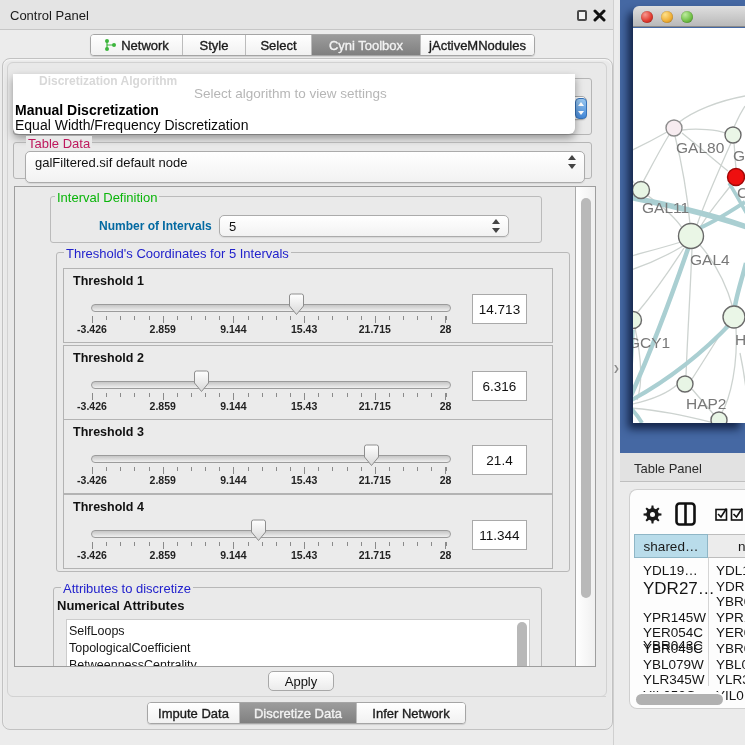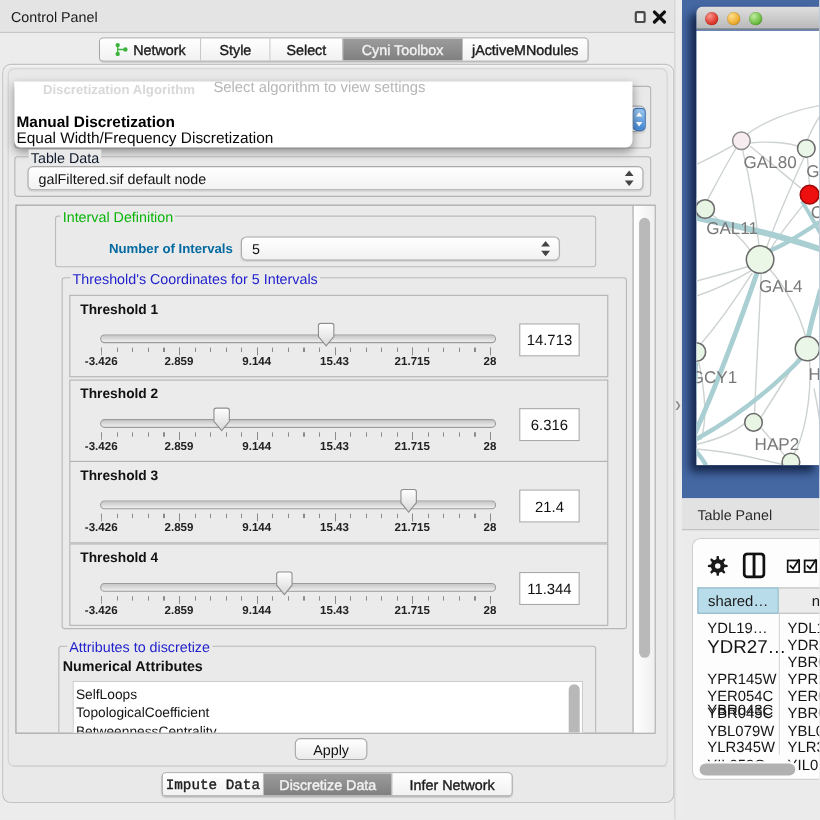--- a/index.html
+++ b/index.html
@@ -48,27 +48,27 @@
 <div class="abs" style="left:7px;top:62px;width:600px;height:635px;border:1px solid #d2d2d2;border-radius:6px;"></div>
 
 <div class="grp" style="left:13px;top:78px;width:579px;height:57px;"></div>
 <div class="combo" style="left:25px;top:96px;width:562px;height:24px;"></div>
 <div class="abs" style="left:575px;top:98px;width:12px;height:21px;background:linear-gradient(#9ac8f0,#4488d8);border:1px solid #3672b8;border-radius:4px;"><svg width="10" height="19" viewBox="0 0 10 19">
       <path d="M5 3 L8 7 H2 Z M5 16 L2 12 H8 Z" fill="#fff"></path>
     </svg></div>
 
 <div class="abs" style="left:13px;top:74px;width:562px;height:60px;background:#ffffff;border-radius:0 0 6px 6px;box-shadow:0 4px 9px rgba(0,0,0,0.38);"></div>
 <div class="abs" style="left:39px;top:74px;font-size:12px;font-weight:bold;color:#d8d8d8;">Discretization Algorithm</div>
-<div class="abs" style="left:194px;top:72px;font-size:13.5px;color:#b6b6b6;">Select algorithm to view settings</div>
+<div class="abs" style="left:194px;top:86px;font-size:13.5px;color:#b6b6b6;">Select algorithm to view settings</div>
 <div class="abs" style="left:15px;top:102px;font-size:14px;font-weight:bold;color:#000;">Manual Discretization</div>
 <div class="abs" style="left:15px;top:117px;font-size:14px;color:#0a0a0a;">Equal Width/Frequency Discretization</div>
 
 <div class="grp" style="left:13px;top:142px;width:579px;height:37px;"></div>
-<div class="glabel" style="left:26px;top:136px;color:#0f172a;text-align:right;">Table Data</div>
-<div class="combo" style="left:25px;top:151px;width:560px;height:22px;">
+<div class="glabel" style="left:26px;top:136px;color:#be185d;text-align:right;">Table Data</div>
+<div class="combo" style="left:25px;top:151px;width:560px;height:32px;">
     <div class="ctext">galFiltered.sif default node</div>
     <div class="stepper"></div>
   </div>
 
 <div class="abs" id="bigpanel" style="left:14px;top:186px;width:582px;height:481px;background:#eaeaea;border:1px solid #9e9e9e;overflow:hidden;">
 
  <div class="grp" style="left:35px;top:9px;width:492px;height:47px;border-color:#bbbbbb;"></div>
  <div class="glabel" style="left:40px;top:3px;color:#0ab50a;background:#eaeaea;">Interval Definition</div>
  <div class="abs" style="left:84px;top:32px;font-size:12px;font-weight:bold;color:#0369a1;">Number of Intervals</div>
  <div class="combo" style="left:204px;top:28px;width:290px;height:22px;">
@@ -176,21 +176,21 @@
  <div class="abs" style="left:502px;top:435px;width:10px;height:60px;background:#b8b8b8;border-radius:5px;"></div>
 
  <div class="abs" style="left:560px;top:0;width:22px;height:481px;background:linear-gradient(90deg,#ffffff,#eeeeee);border-left:1px solid #aaaaaa;"></div>
  <div class="abs" style="left:566px;top:11px;width:10px;height:400px;background:#b9b9b9;border-radius:5px;"></div>
 </div>
 
 <div class="abs" style="left:268px;top:671px;width:66px;height:20px;background:linear-gradient(#ffffff,#ebebeb);border:1px solid #a8a8a8;border-radius:5px;font-size:13px;color:#111;display:flex;align-items:center;justify-content:center;">Apply</div>
 <div class="abs" style="left:12px;top:696px;width:594px;height:1px;background:#d2d2d2;"></div>
 
 <div class="seg" style="left:147px;top:702px;">
- <div style="width:92px;font-family:Liberation Mono, monospace;">Impute Data</div>
+ <div style="width:92px;">Impute Data</div>
  <div style="width:117px;" class="sel">Discretize Data</div>
  <div style="width:108px;text-align:center;">Infer Network</div>
 </div>
 
 <div class="abs" style="left:613px;top:0;width:7px;height:745px;background:#ececec;border-left:1px solid #d0d0d0;"></div>
 <div class="abs" style="left:613px;top:364px;font-size:8px;color:#8a8a8a;">❯</div>
 
 <div class="abs" style="left:620px;top:0;width:125px;height:453px;background:#4568a3;"></div>
 
 <div class="abs" style="left:633px;top:6px;width:112px;height:417px;border-radius:6px 0 0 0;overflow:hidden;box-shadow:-5px 6px 9px rgba(8,20,50,0.8);">

